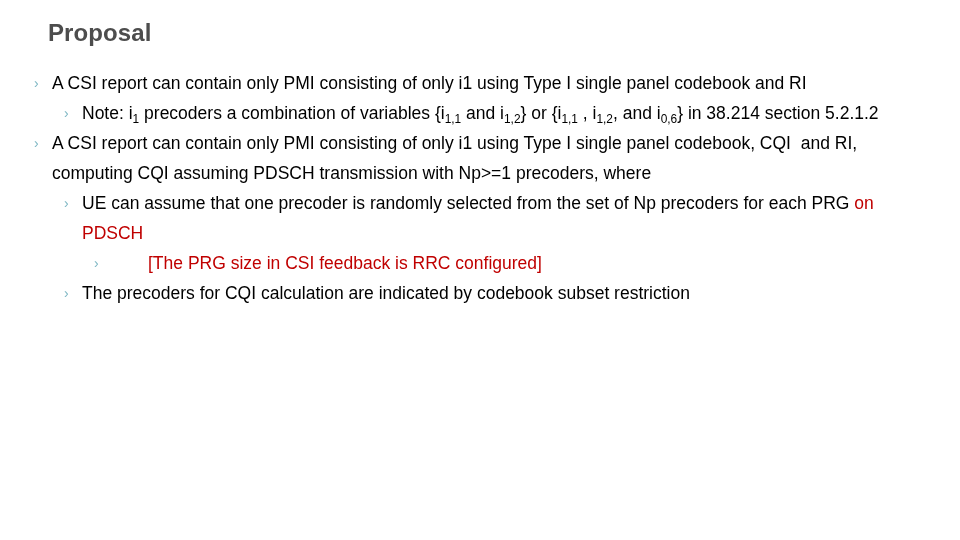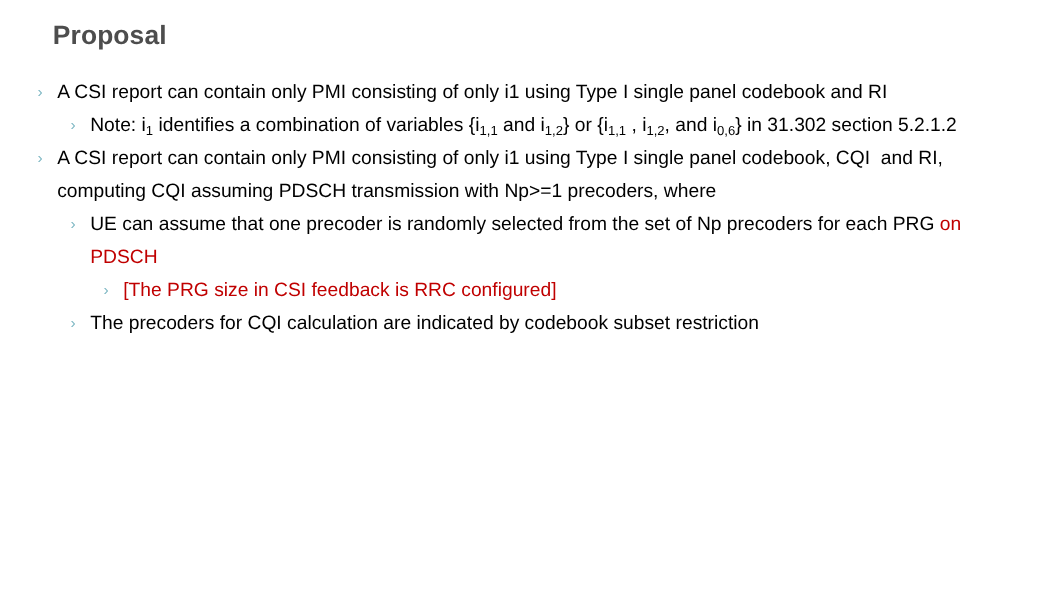--- a/index.html
+++ b/index.html
@@ -78,20 +78,21 @@
   .txt {
     display: block;
   }
 
   .red {
     color: #C00000;
   }
 
   .all-red {
     color: #C00000;
+    margin-left: 36px;
   }
 
   sub {
     font-size: 0.68em;
     line-height: 0;
     vertical-align: -0.32em;
   }
 
   .nowrapsp { white-space: pre-wrap; }
 </style>
@@ -104,21 +105,21 @@
 
   <div class="body-content">
 
     <div class="bullet lvl1">
       <span class="chev">›</span>
       <span class="txt">A CSI report can contain only PMI consisting of only i1 using Type I single panel codebook and RI</span>
     </div>
 
     <div class="bullet lvl2">
       <span class="chev">›</span>
-      <span class="txt"><span>Note: i</span><sub>1</sub><span> identifies a combination of variables {i</span><sub>1,1</sub><span> and i</span><sub>1,2</sub><span>} or {i</span><sub>1,1</sub><span> , i</span><sub>1,2</sub><span>, and i</span><sub>0,6</sub><span>} in 31.302 section 5.2.1.2</span></span>
+      <span class="txt"><span>Note: i</span><sub>1</sub><span> precoders a combination of variables {i</span><sub>1,1</sub><span> and i</span><sub>1,2</sub><span>} or {i</span><sub>1,1</sub><span> , i</span><sub>1,2</sub><span>, and i</span><sub>0,6</sub><span>} in 38.214 section 5.2.1.2</span></span>
     </div>
 
     <div class="bullet lvl1">
       <span class="chev">›</span>
       <span class="txt nowrapsp">A CSI report can contain only PMI consisting of only i1 using Type I single panel codebook, CQI  and RI, computing CQI assuming PDSCH transmission with Np&gt;=1 precoders, where</span>
     </div>
 
     <div class="bullet lvl2">
       <span class="chev">›</span>
       <span class="txt"><span>UE can assume that one precoder is randomly selected from the set of Np precoders for each PRG </span><span class="red">on PDSCH</span></span>

